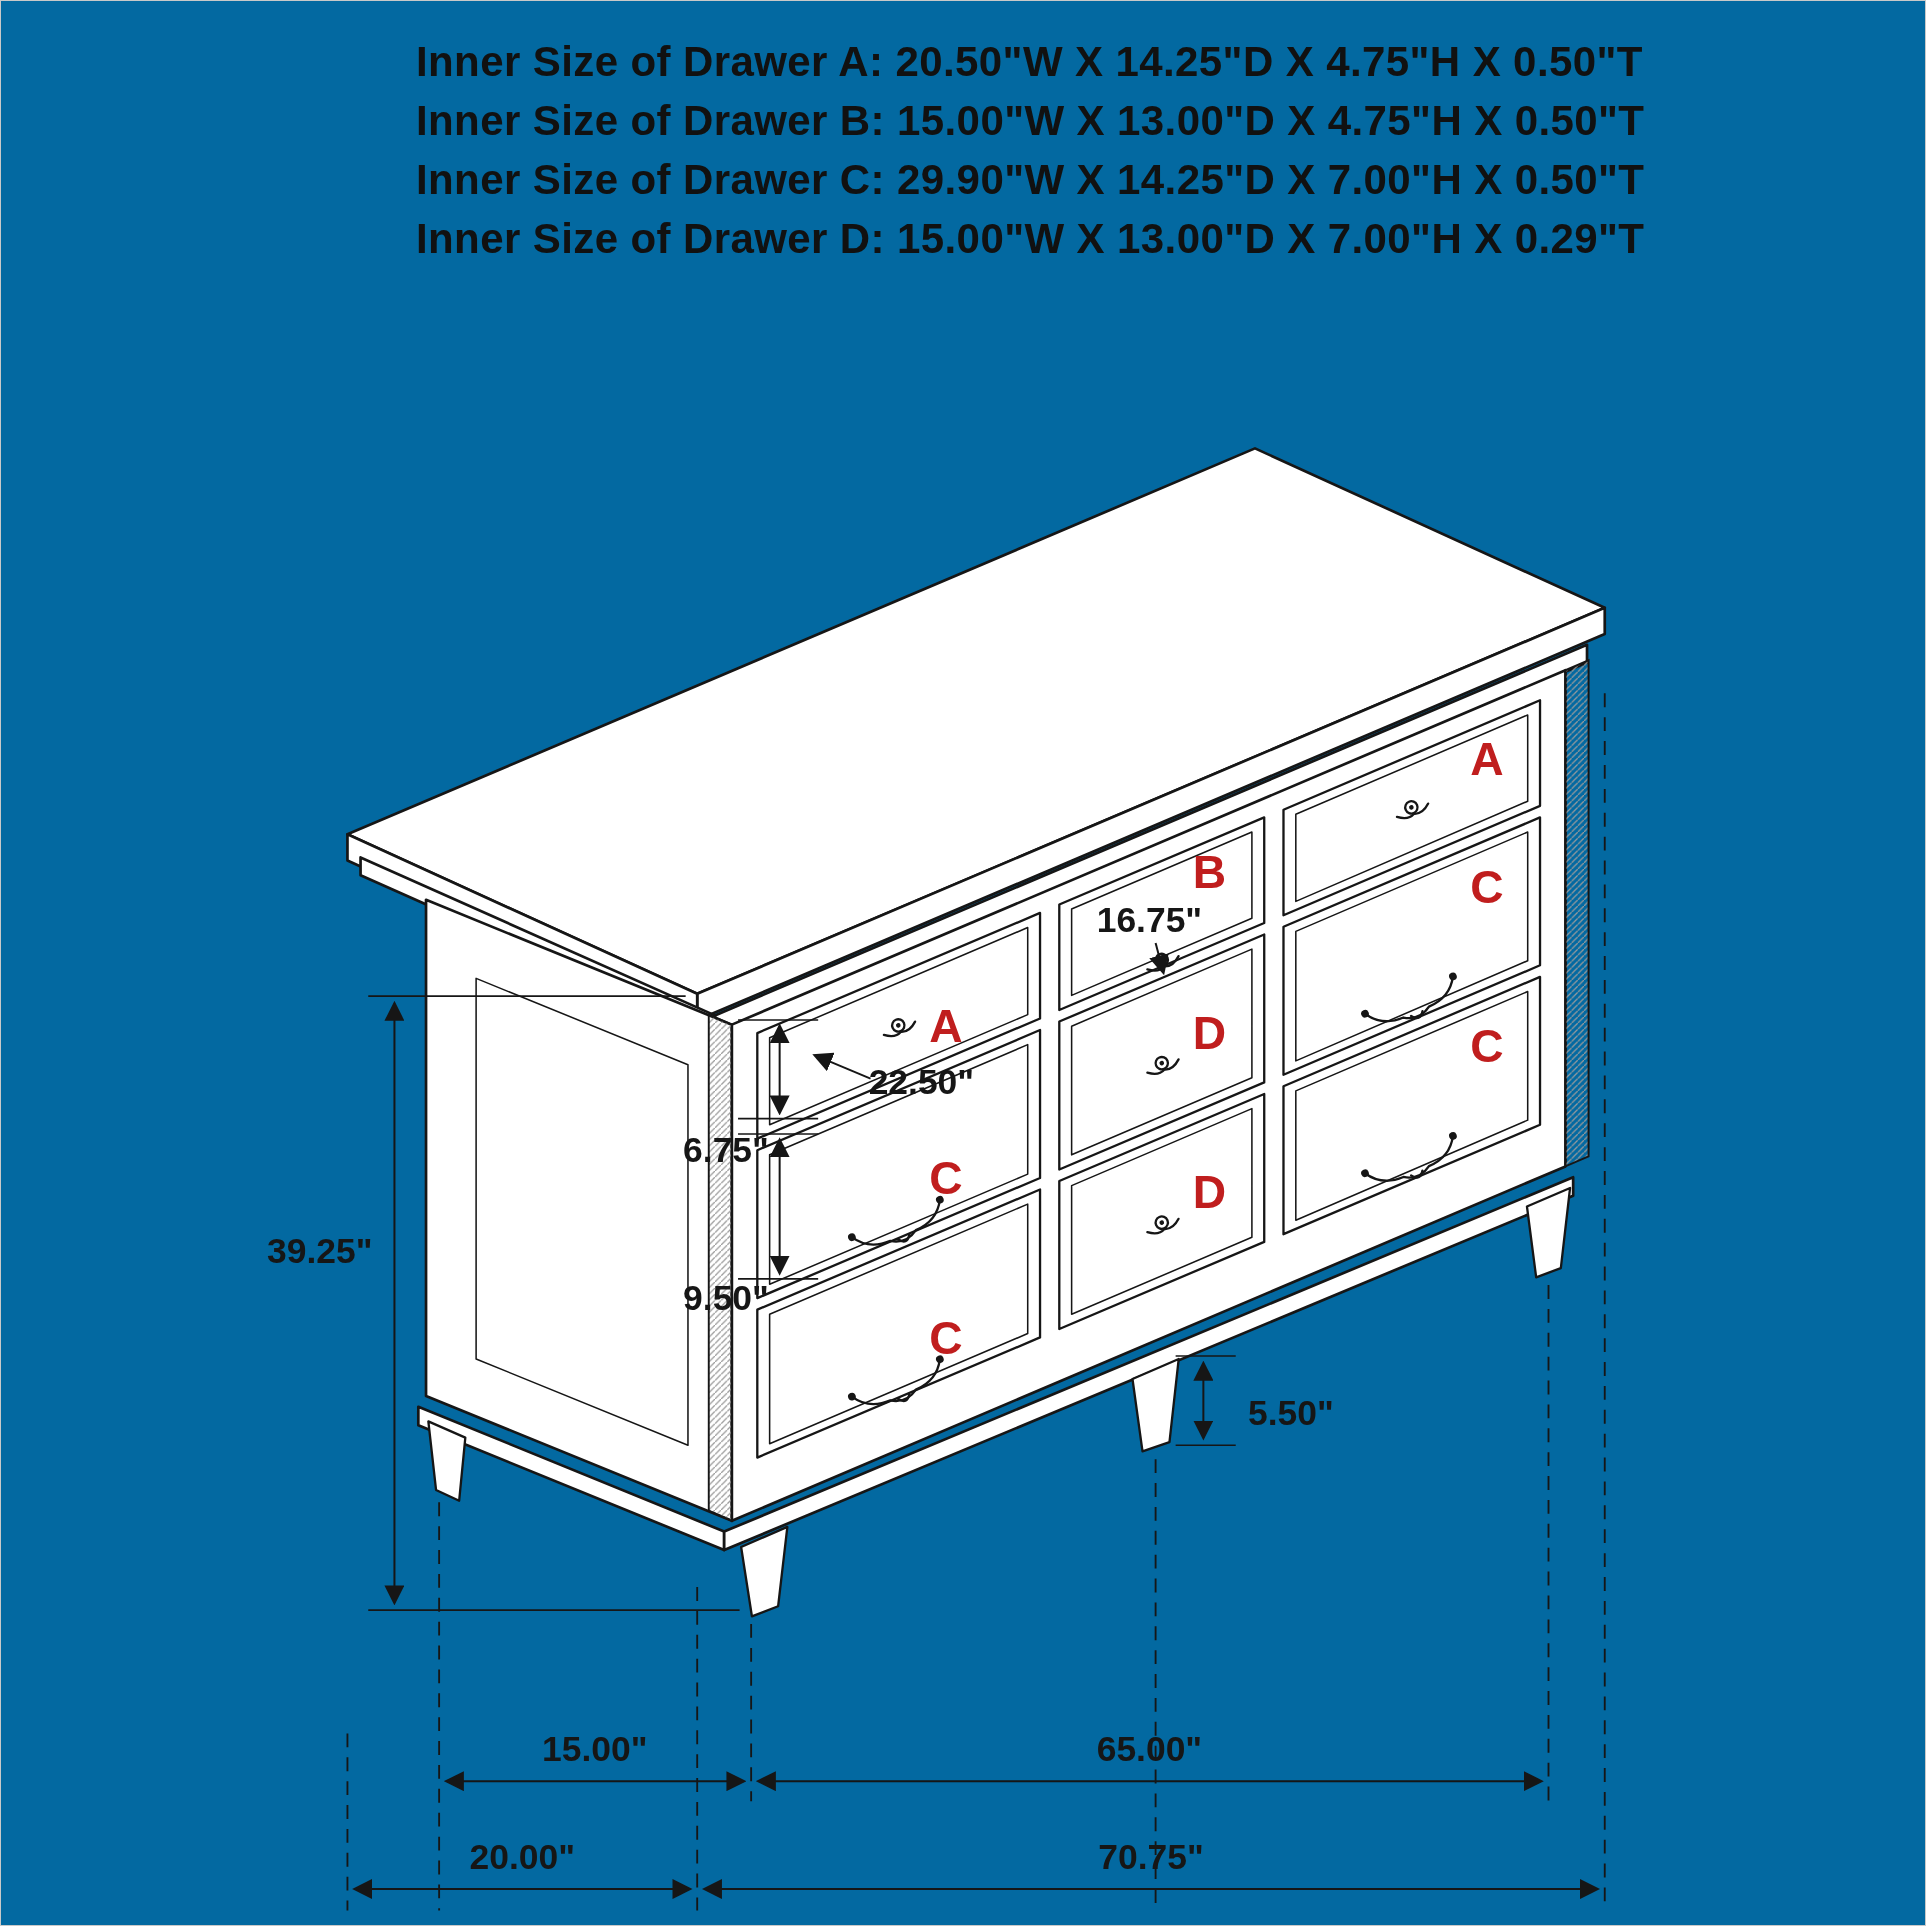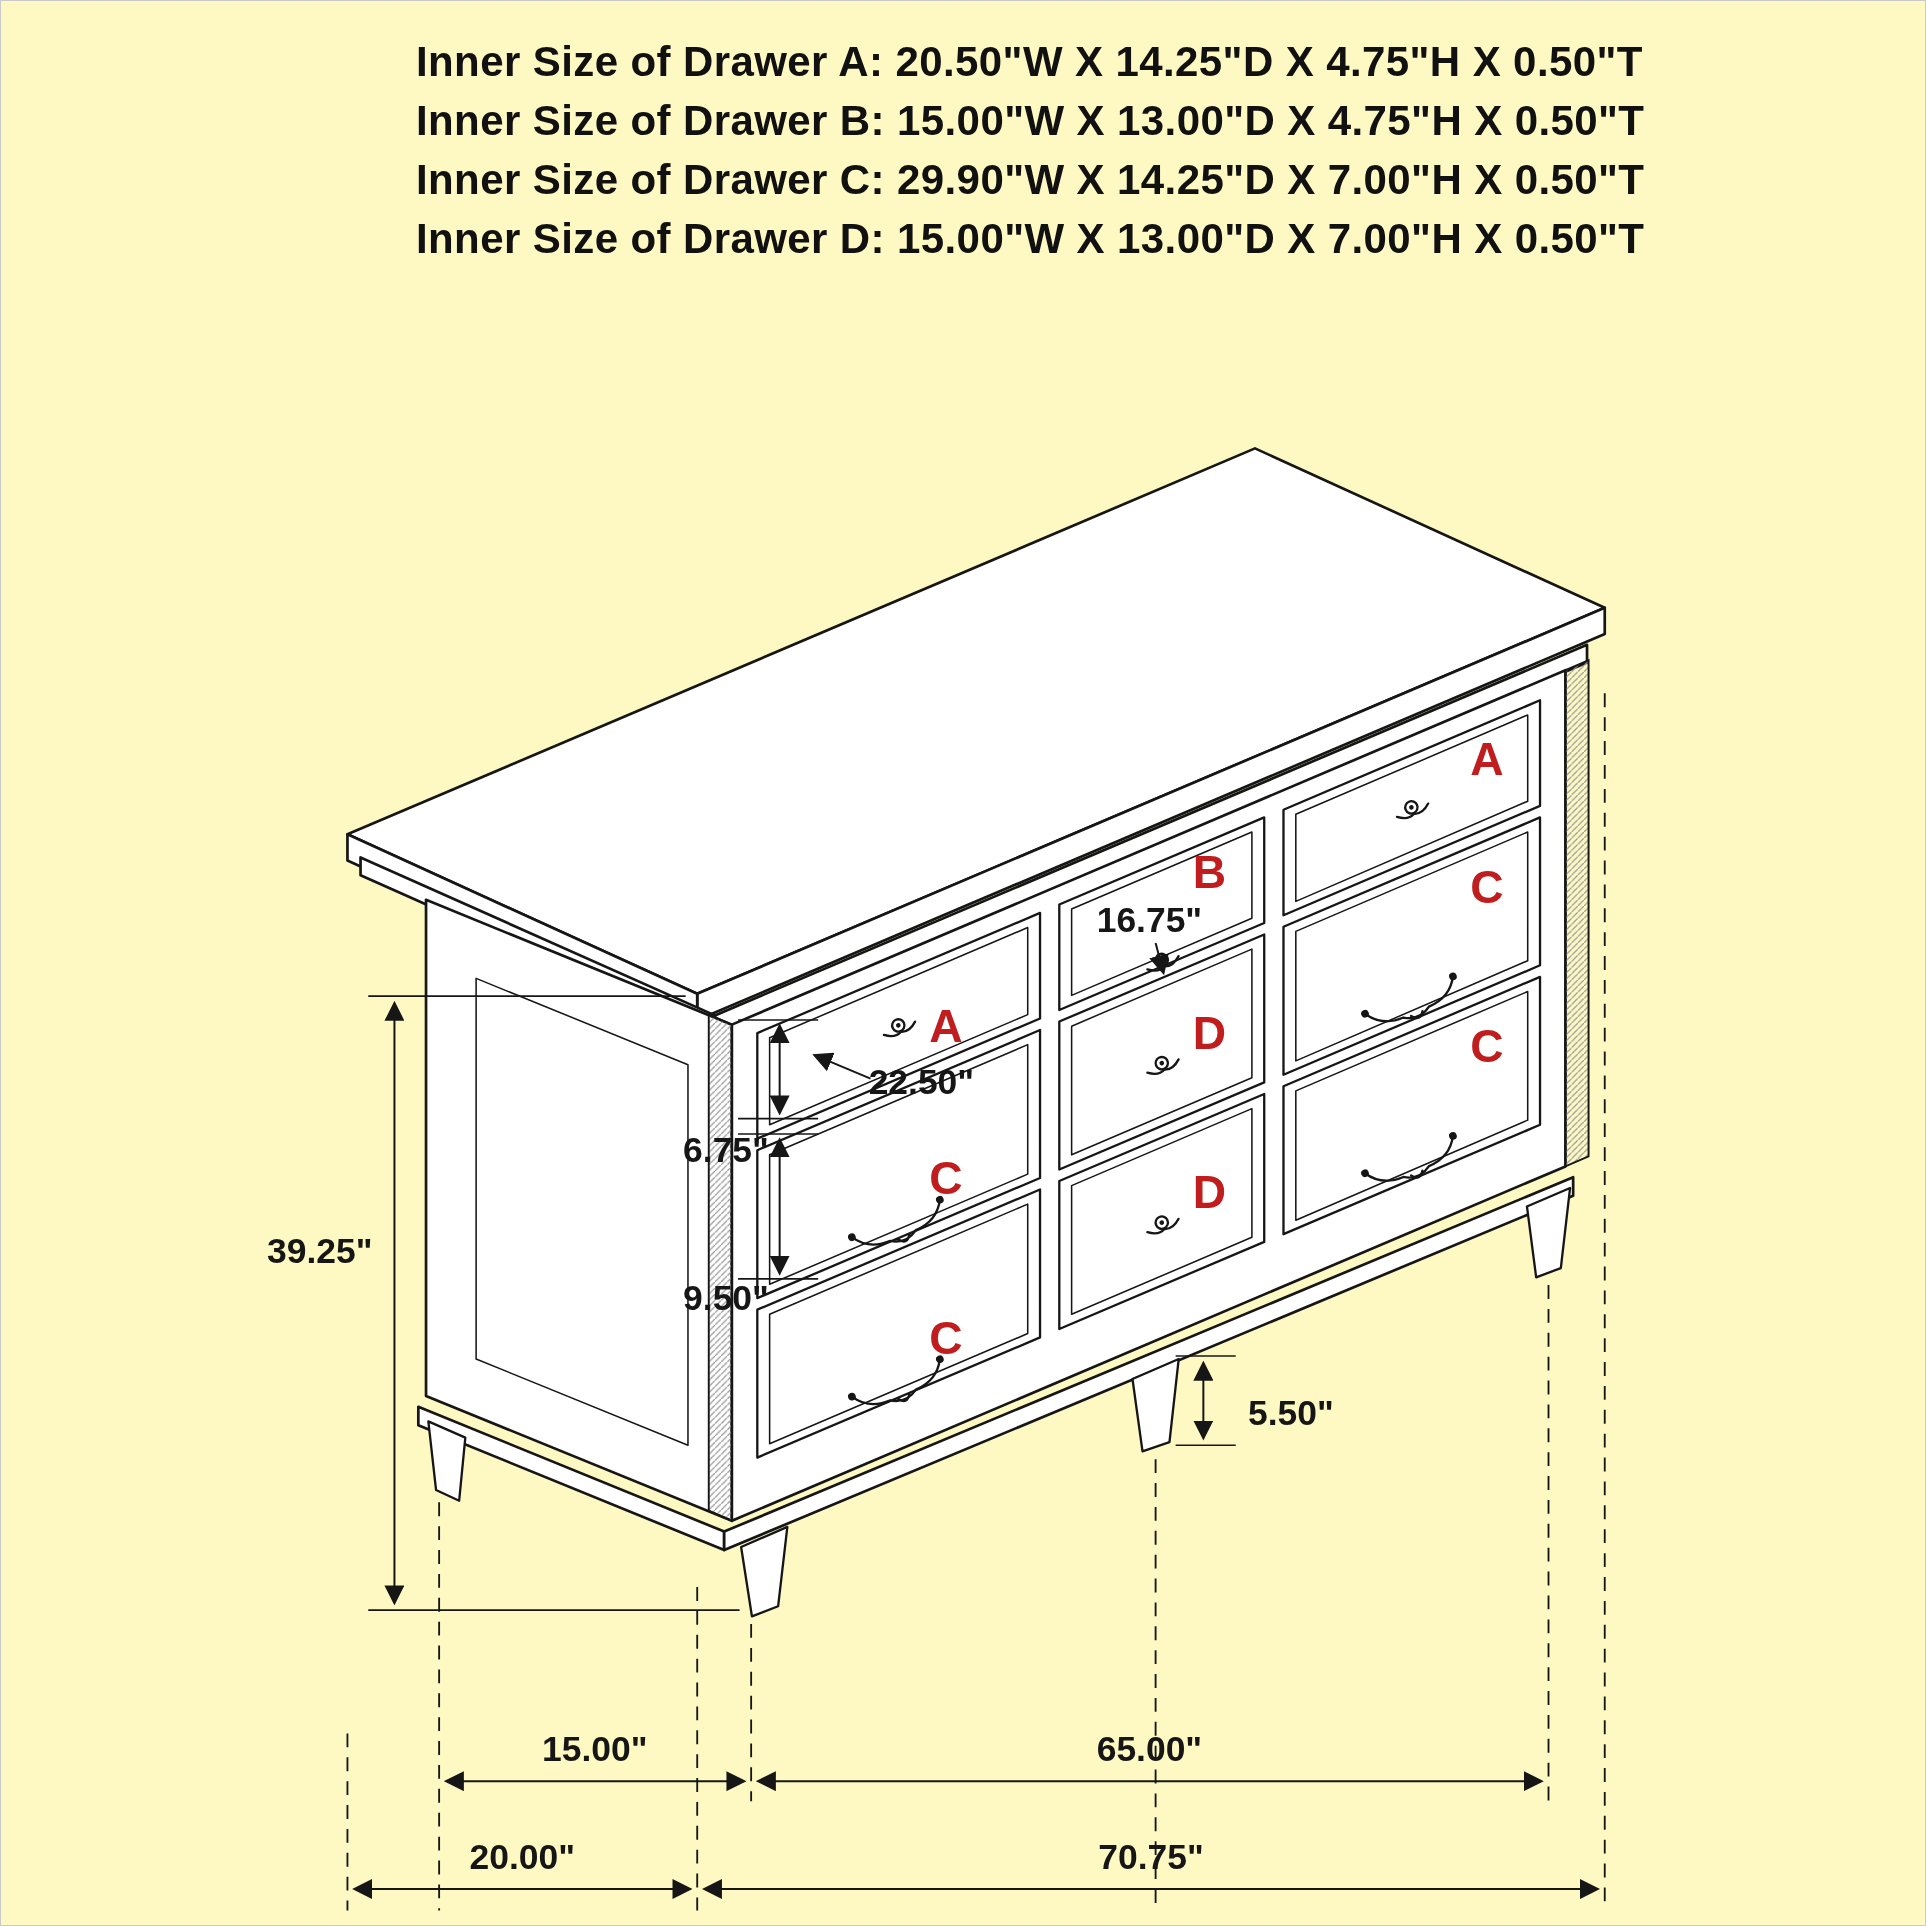--- a/index.html
+++ b/index.html
@@ -1,16 +1,16 @@
 <!DOCTYPE html>
 <html style="font-size:12.3px"><head>
 <meta charset="utf-8">
 <style>
   html,body{margin:0;padding:0;background:#fff;}
-  #page{position:relative;width:1926px;height:1926px;background:#fef9c3;overflow:hidden;
+  #page{position:relative;width:1926px;height:1926px;background:#0369a1;overflow:hidden;
         font-family:"Liberation Sans",sans-serif;}
   #frame{position:absolute;inset:0;border:1.5px solid #c9c9c9;pointer-events:none;}
   .header{position:absolute;left:416px;top:32px;color:#111;font-weight:bold;}
   .hline{font-size:42px;line-height:59px;white-space:nowrap;letter-spacing:0.4px;}
   svg{position:absolute;left:0;top:0;}
   .ln{fill:#ffffff;stroke:#161616;stroke-width:3.5;stroke-linejoin:round;}
   .ln2{fill:none;stroke:#161616;stroke-width:2;stroke-linejoin:round;}
   .fill{fill:#ffffff;stroke:#161616;stroke-width:3;stroke-linejoin:round;}
   .dash{fill:none;stroke:#161616;stroke-width:2.4;stroke-dasharray:18 13;}
   .dim-line{fill:none;stroke:#161616;stroke-width:2.6;}
@@ -23,21 +23,21 @@
 </head>
 <body>
 
 <div id="page">
   <div id="frame"></div>
 
   <div class="header">
     <div class="hline">Inner Size of Drawer A: 20.50"W X 14.25"D X 4.75"H X 0.50"T</div>
     <div class="hline">Inner Size of Drawer B: 15.00"W X 13.00"D X 4.75"H X 0.50"T</div>
     <div class="hline">Inner Size of Drawer C: 29.90"W X 14.25"D X 7.00"H X 0.50"T</div>
-    <div class="hline">Inner Size of Drawer D: 15.00"W X 13.00"D X 7.00"H X 0.50"T</div>
+    <div class="hline">Inner Size of Drawer D: 15.00"W X 13.00"D X 7.00"H X 0.29"T</div>
   </div>
 
   <svg width="1926" height="1926" viewBox="0 0 2500 2500">
     <defs>
       <marker id="ah" markerWidth="10" markerHeight="10" refX="8.5" refY="5" orient="auto-start-reverse">
         <path d="M0,0 L10,5 L0,10 Z" fill="#161616"></path>
       </marker>
       <pattern id="hatch" width="8" height="8" patternUnits="userSpaceOnUse">
         <path d="M0,8 L8,0" stroke="#9a9a9a" stroke-width="1.6"></path>
       </pattern>

